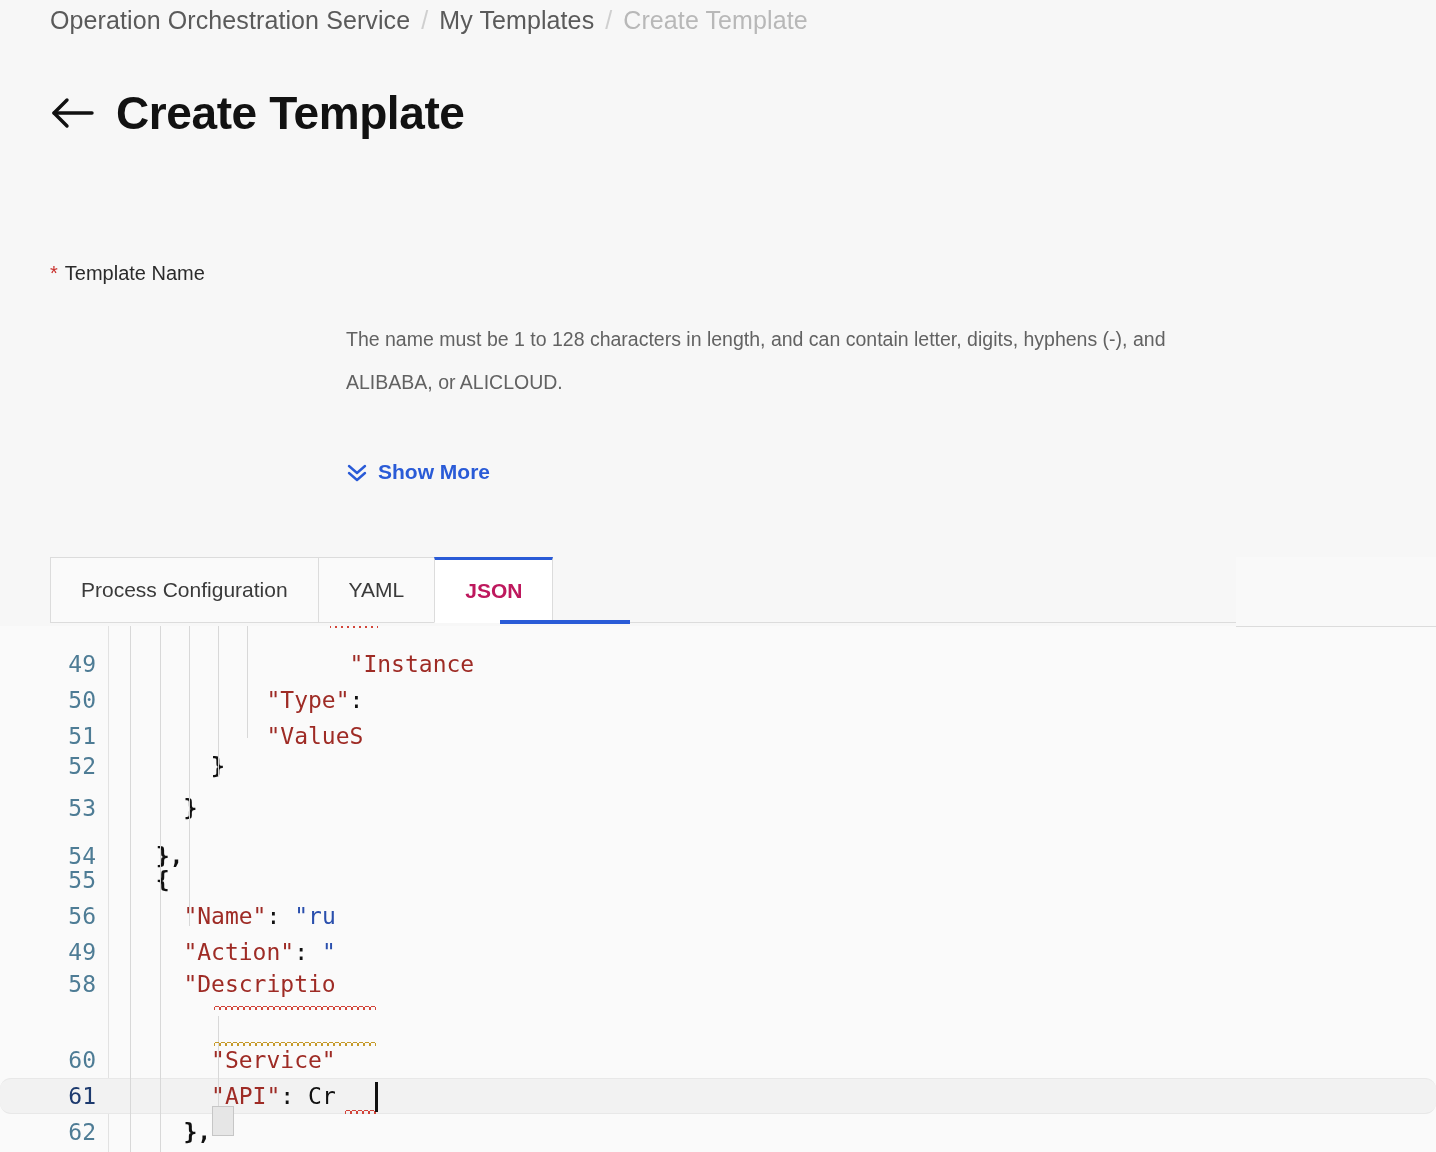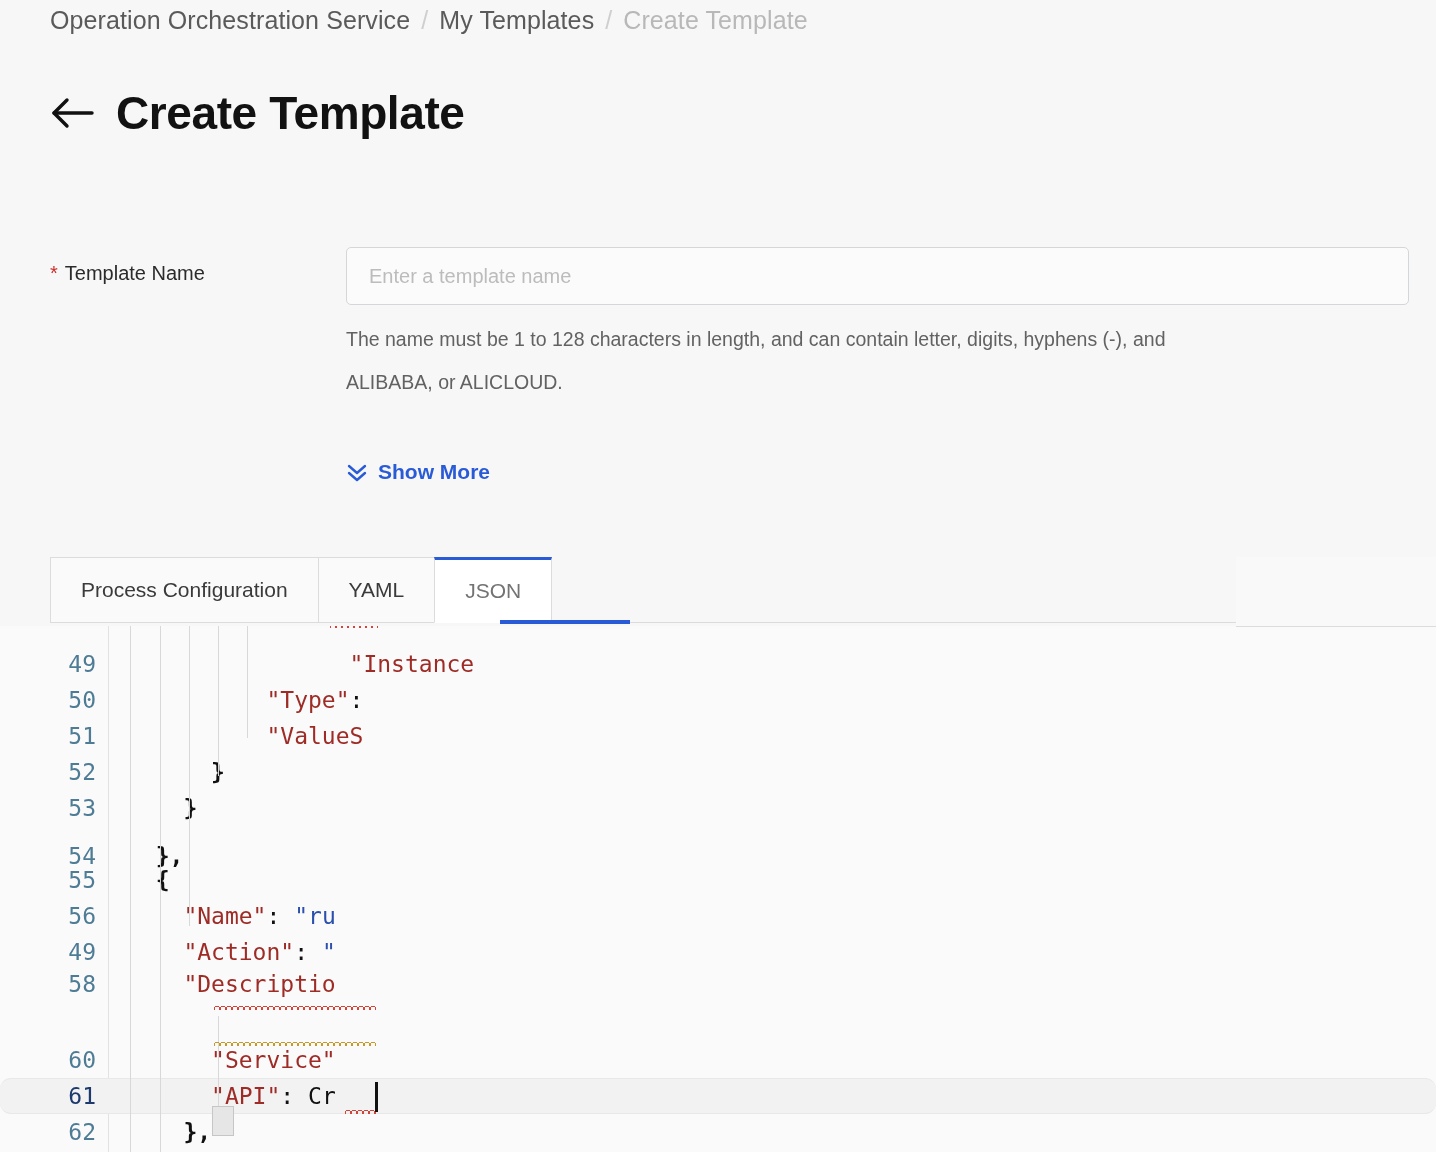--- a/index.html
+++ b/index.html
@@ -95,21 +95,21 @@
     border: 1px solid #dcdcdc;
     border-right: none;
     background: #fafafa;
     font-size: 21px; color: #3a3a3a;
     cursor: pointer;
     position: relative;
   }
   .tab:last-child { border-right: 1px solid #dcdcdc; }
   .tab.active {
     background: #fff;
-    color: #737373; font-weight: 400;
+    color: #be185d; font-weight: 700;
     border-top: 3px solid #2a5bd7;
     border-bottom: 1px solid #fff;
     z-index: 3;
   }
   .tabs-underline {
     position: absolute; left: 50px; top: 622px; width: 1386px; height: 1px; background: #dcdcdc;
   }
   .tabs-accent {
     position: absolute; left: 500px; top: 620px; width: 130px; height: 4px; background: #2a5bd7; z-index: 4;
   }
@@ -204,21 +204,20 @@
         <path d="M16 4 L3 17 L16 30" stroke="#111" stroke-width="3.4" fill="none" stroke-linecap="round" stroke-linejoin="round"></path>
       </svg>
     </span>
     <span class="page-title">Create Template</span>
   </div>
 
 
   <div class="form-label">
     <span class="req">*</span><span>Template Name</span>
   </div>
-  <input class="name-input" type="text" placeholder="Enter a template name" style="">
 
   <div class="help-text">
     <span>The name must be 1 to 128 characters in length, and can contain letter, digits, hyphens (-), and</span>
     <span class="line2">ALIBABA, or ALICLOUD.</span>
   </div>
 
   <div class="show-more">
     <span>
       <svg width="22" height="22" viewBox="0 0 22 22" aria-hidden="true">
         <path d="M3 5 L11 12 L19 5" stroke="#2a5bd7" stroke-width="2.4" fill="none" stroke-linecap="round" stroke-linejoin="round"></path>
@@ -244,21 +243,21 @@
   <div class="tabs-accent"></div>
   <div class="right-divider"></div>
 
   <div class="editor">
     <div class="editor-bg"></div>
     <div class="gutter-rule" style="left:108px;"></div>
     <div class="code-area" id="code-area">
         <div class="code-line" style="top: -8px;"><span class="lineno">49</span><span class="codetext"><span class="k">                "Instance</span></span></div>
         <div class="code-line" style="top: 28px;"><span class="lineno">50</span><span class="codetext"><span class="k">          "Type"</span><span class="p">:</span></span></div>
         <div class="code-line" style="top: 64px;"><span class="lineno">51</span><span class="codetext"><span class="k">          "ValueS</span></span></div>
-        <div class="code-line" style="top: 100px;"><span class="lineno">52</span><span class="codetext"><span class="b">      }</span></span></div>
+        <div class="code-line" style="top: 94px;"><span class="lineno">52</span><span class="codetext"><span class="b">      }</span></span></div>
         <div class="code-line" style="top: 136px;"><span class="lineno">53</span><span class="codetext"><span class="b">    }</span></span></div>
         <div class="code-line" style="top: 184px;"><span class="lineno">54</span><span class="codetext"><span class="b">  },</span></span></div>
         <div class="code-line" style="top: 208px;"><span class="lineno">55</span><span class="codetext"><span class="b">  {</span></span></div>
         <div class="code-line" style="top: 244px;"><span class="lineno">56</span><span class="codetext"><span class="k">    "Name"</span><span class="p">: </span><span class="s">"ru</span></span></div>
         <div class="code-line" style="top: 280px;"><span class="lineno">49</span><span class="codetext"><span class="k">    "Action"</span><span class="p">: </span><span class="s">"</span></span></div>
         <div class="code-line" style="top: 312px;"><span class="lineno">58</span><span class="codetext"><span class="k">    "Descriptio</span></span></div>
         <div class="code-line" style="top: 388px;"><span class="lineno">60</span><span class="codetext"><span class="k">      "Service"</span></span></div>
         <div class="code-line active" style="top: 424px; border-radius: 11px;"><span class="lineno">61</span><span class="codetext"><span class="k">      "API"</span><span class="p">: </span><span class="p">Cr</span></span></div>
         <div class="code-line" style="top: 460px;"><span class="lineno">62</span><span class="codetext"><span class="b">    },</span></span></div>
         <div class="code-line" style="top: 496px;"><span class="lineno">63</span><span class="codetext"><span class="k">      "Name": {</span></span></div>

